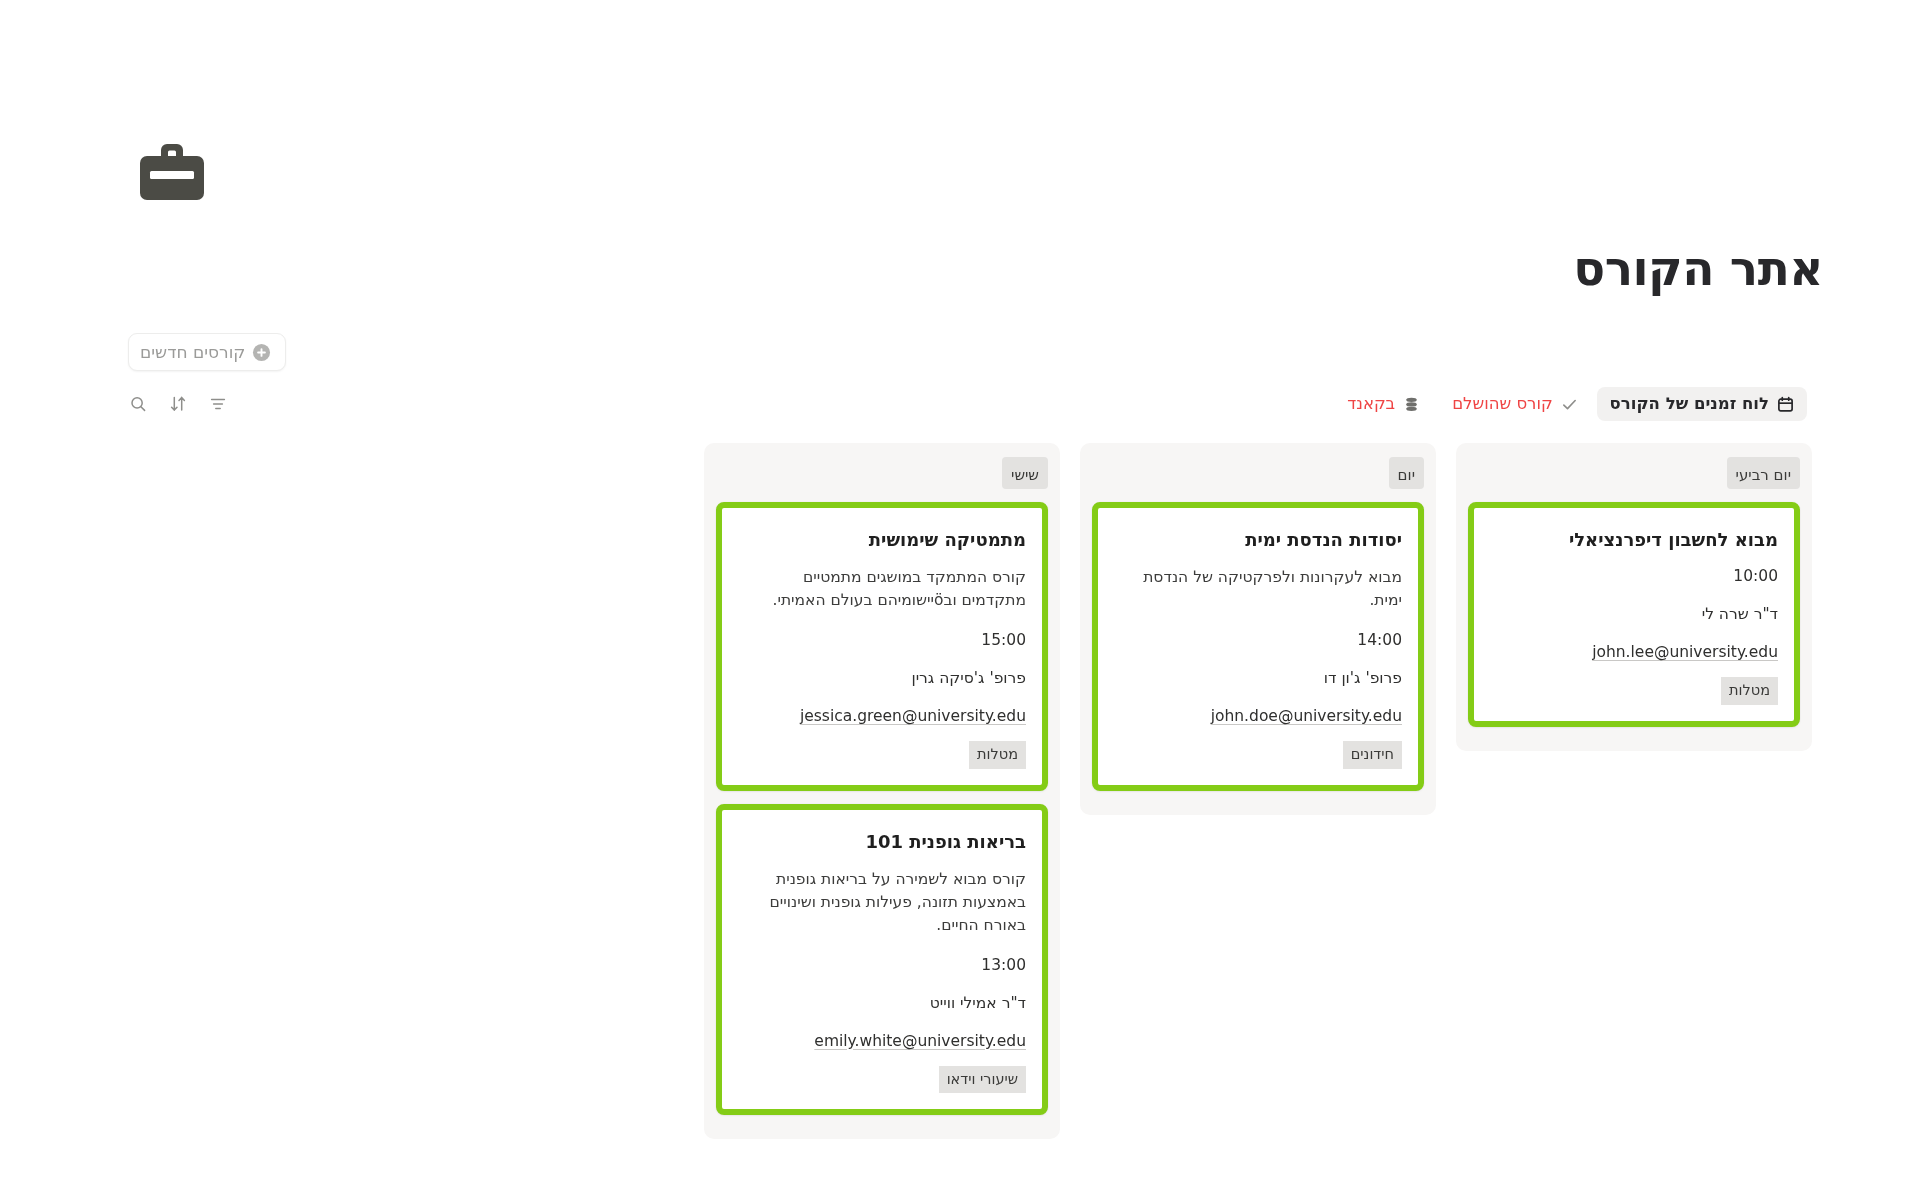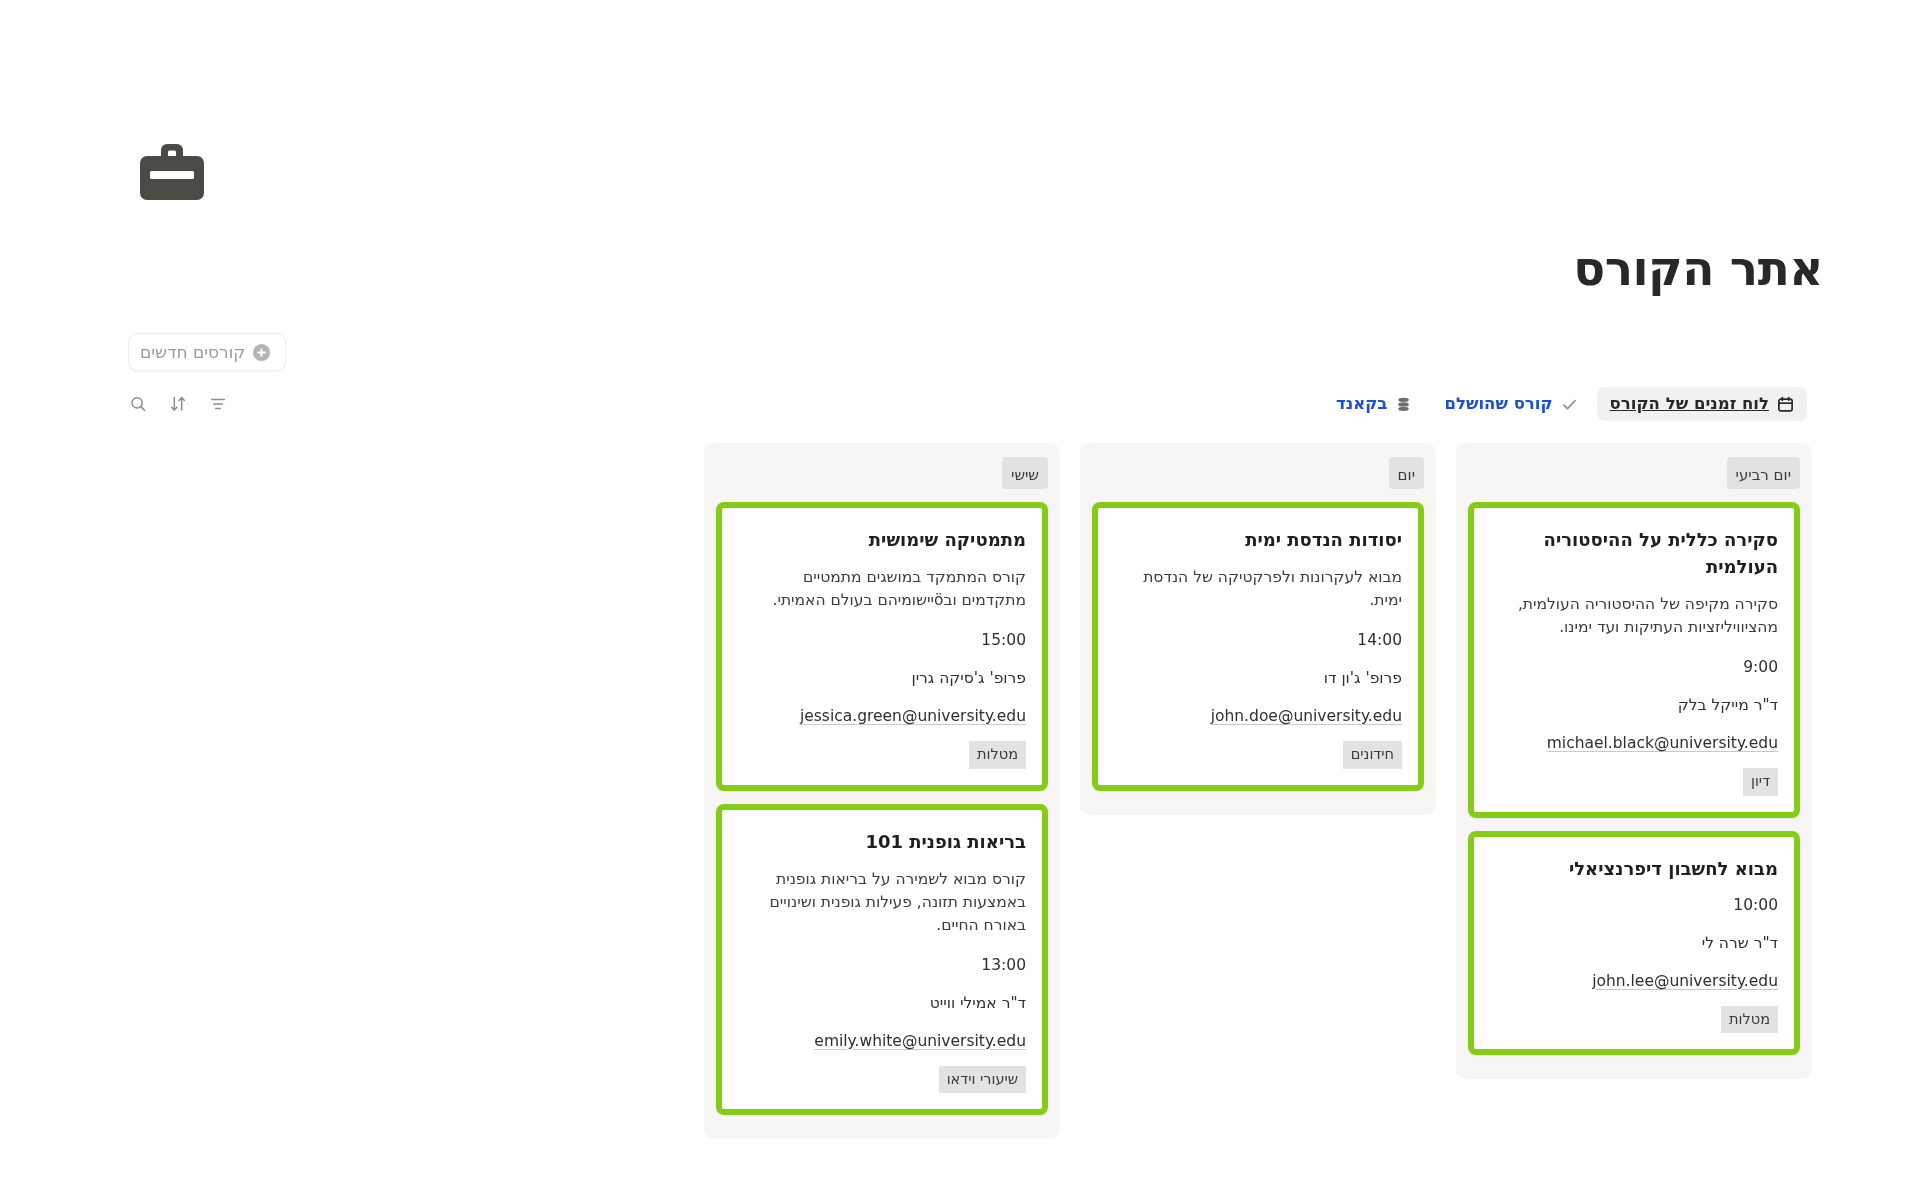--- a/index.html
+++ b/index.html
@@ -95,32 +95,30 @@
   }
   .tab {
     display: inline-flex;
     flex-direction: row;
     align-items: center;
     gap: 8px;
     height: 34px;
     padding: 0 13px;
     border-radius: 8px;
     font-size: 16.5px;
-    color: #1d4ed8;
+    color: #ef4444;
     white-space: nowrap;
     cursor: pointer;
     background: transparent;
-    font-weight: bold;
   }
   .tab .tab-label { line-height: 1; }
   .tab.active {
     background: #f2f1f0;
     color: #28282b;
     font-weight: 600;
-    text-decoration: underline;
   }
   .tab .tab-icon {
     width: 17px; height: 17px;
     flex: 0 0 17px;
     display: inline-flex;
     align-items: center;
     justify-content: center;
   }
   .tab .tab-icon svg { display: block; }
 
@@ -314,28 +312,20 @@
       </span>
     </div>
   </div>
 
   <div class="board">
 
     <div class="column">
       <span class="col-badge">יום רביעי</span>
       <div class="cards">
 
-        <div class="card">
-          <div class="card-title">סקירה כללית על ההיסטוריה העולמית</div>
-          <div class="card-desc">סקירה מקיפה של ההיסטוריה העולמית, מהציוויליזציות העתיקות ועד ימינו.</div>
-          <div class="card-time">9:00</div>
-          <div class="card-person">ד"ר מייקל בלק</div>
-          <span class="card-email">michael.black@university.edu</span>
-          <div><span class="card-tag">דיון</span></div>
-        </div>
 
         <div class="card">
           <div class="card-title">מבוא לחשבון דיפרנציאלי</div>
           <div class="card-time">10:00</div>
           <div class="card-person">ד"ר שרה לי</div>
           <span class="card-email">john.lee@university.edu</span>
           <div><span class="card-tag">מטלות</span></div>
         </div>
 
       </div>

